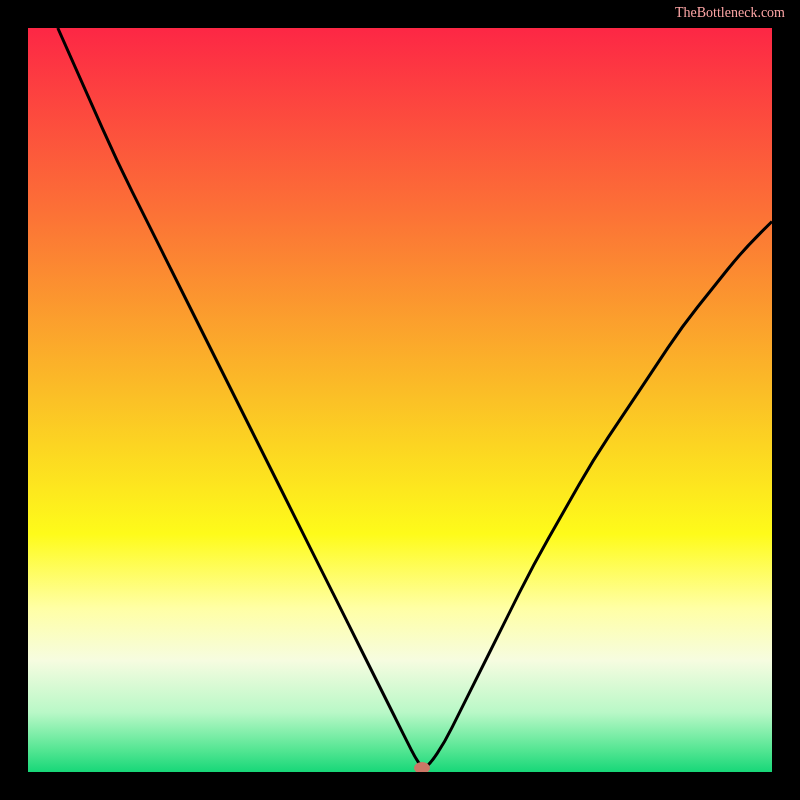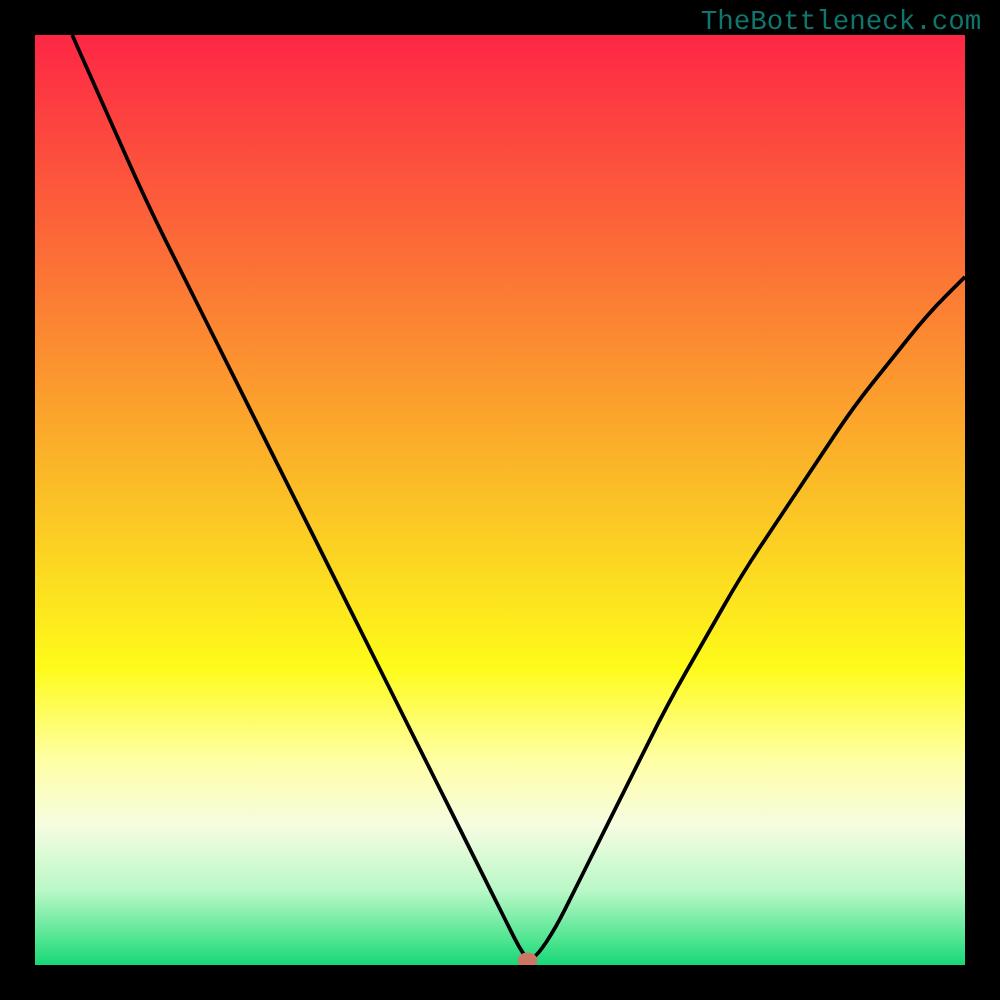--- a/index.html
+++ b/index.html
@@ -11,23 +11,23 @@
       width: 800px;
       height: 800px;
       overflow: hidden;
       position: relative;
       background: #000;
     }
     .watermark {
       position: absolute;
       top: 5px;
       right: 15px;
-      color: #0f766e;
-      font-family: Liberation Mono, monospace;
-      font-size: 22px;
+      color: #fca5a5;
+      font-family: Liberation Serif, serif;
+      font-size: 14px;
       z-index: 10;
     }
     .frame {
       position: absolute;
       top: 0;
       left: 0;
       width: 800px;
       height: 800px;
       border: 28px solid #000;
       box-sizing: border-box;

